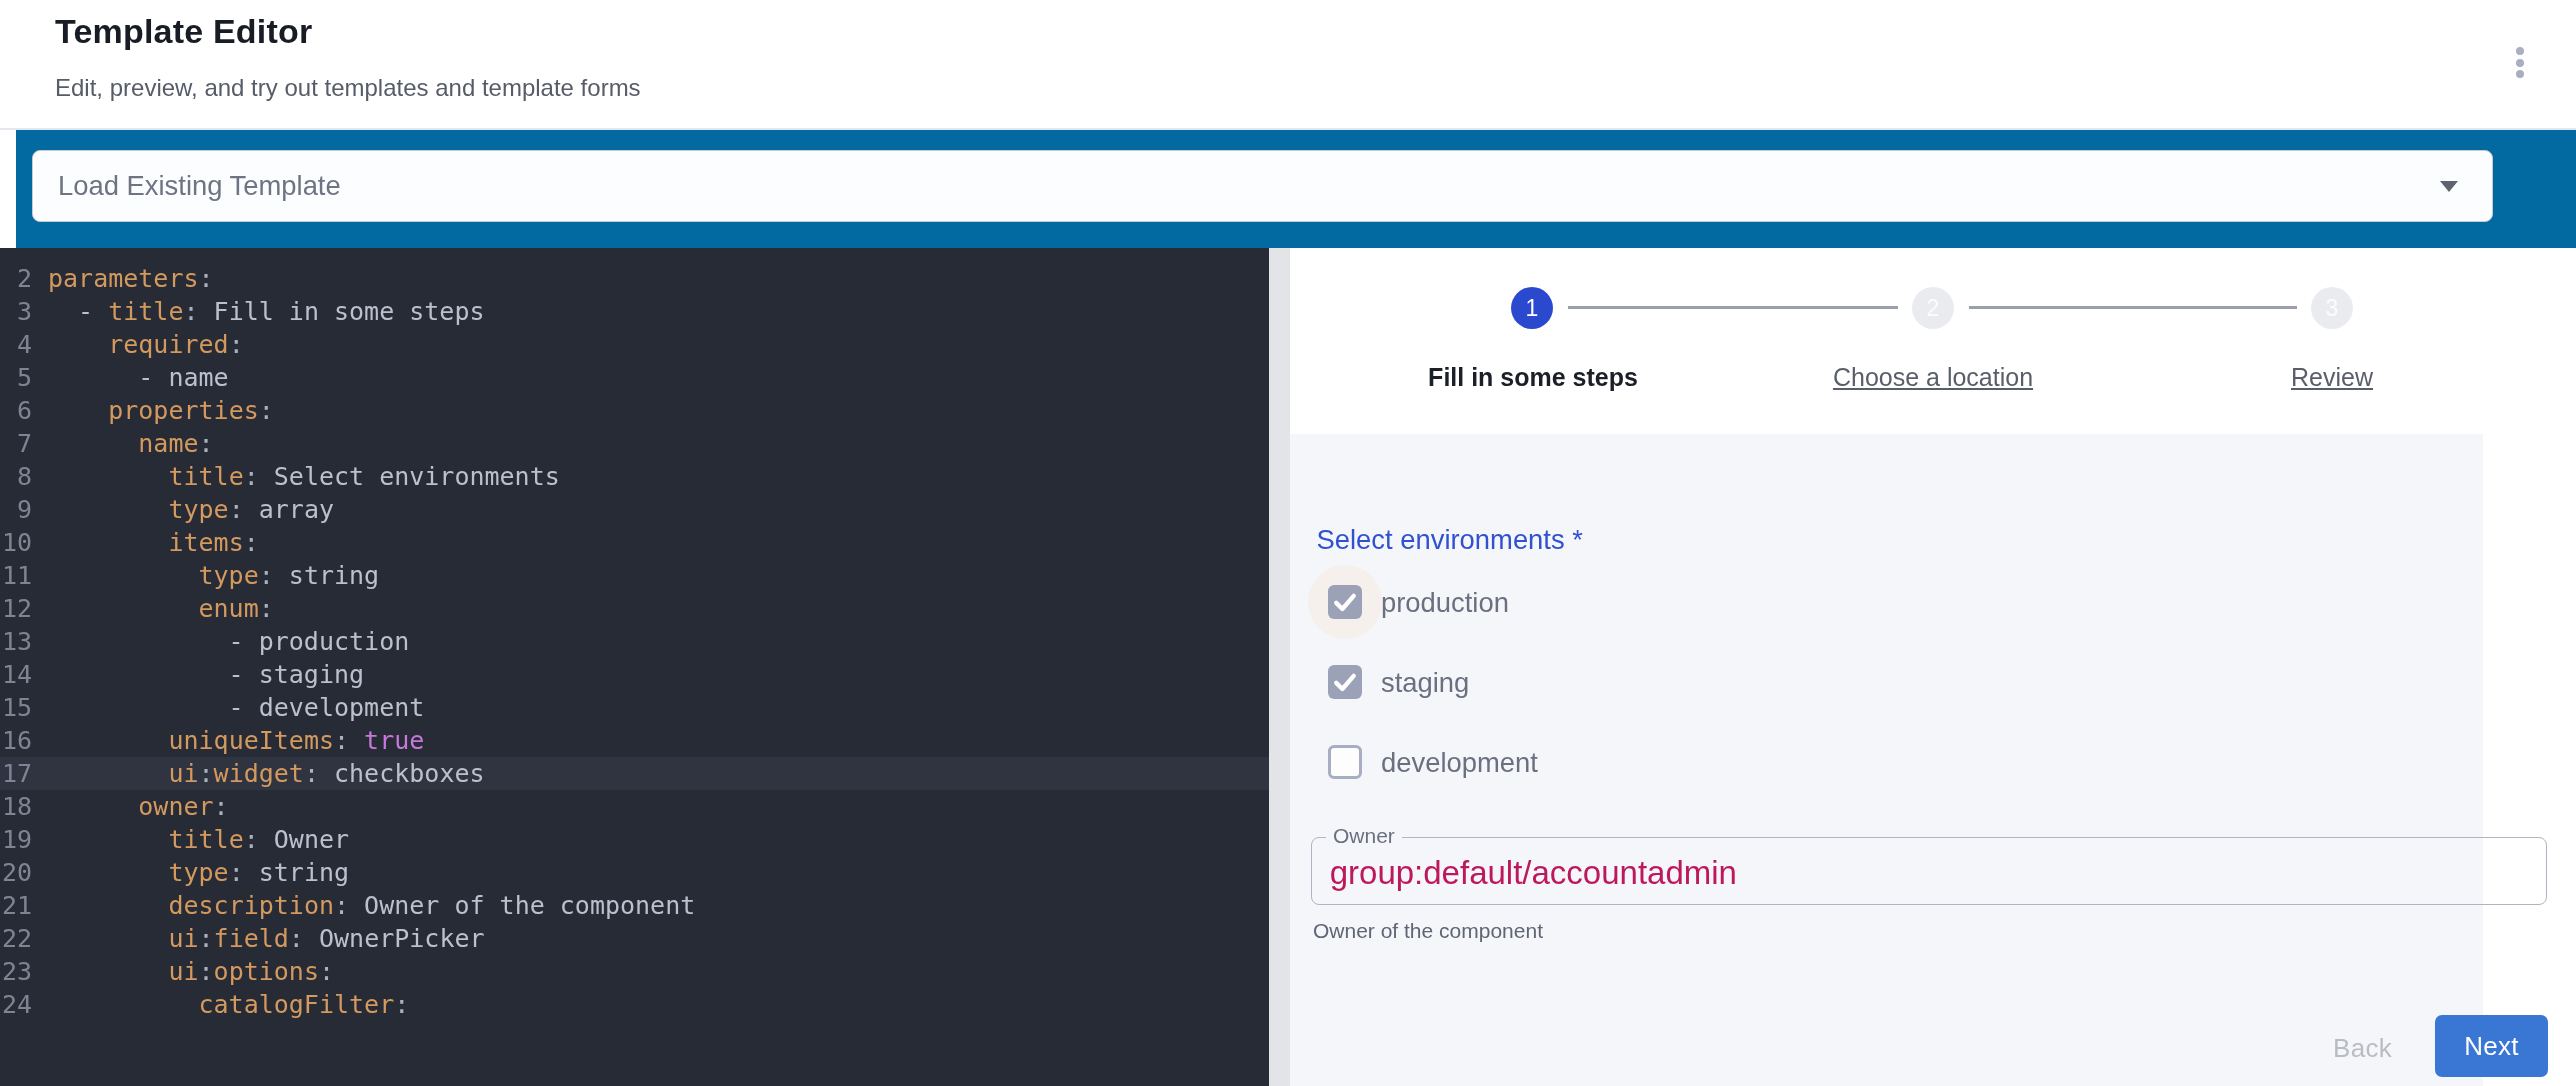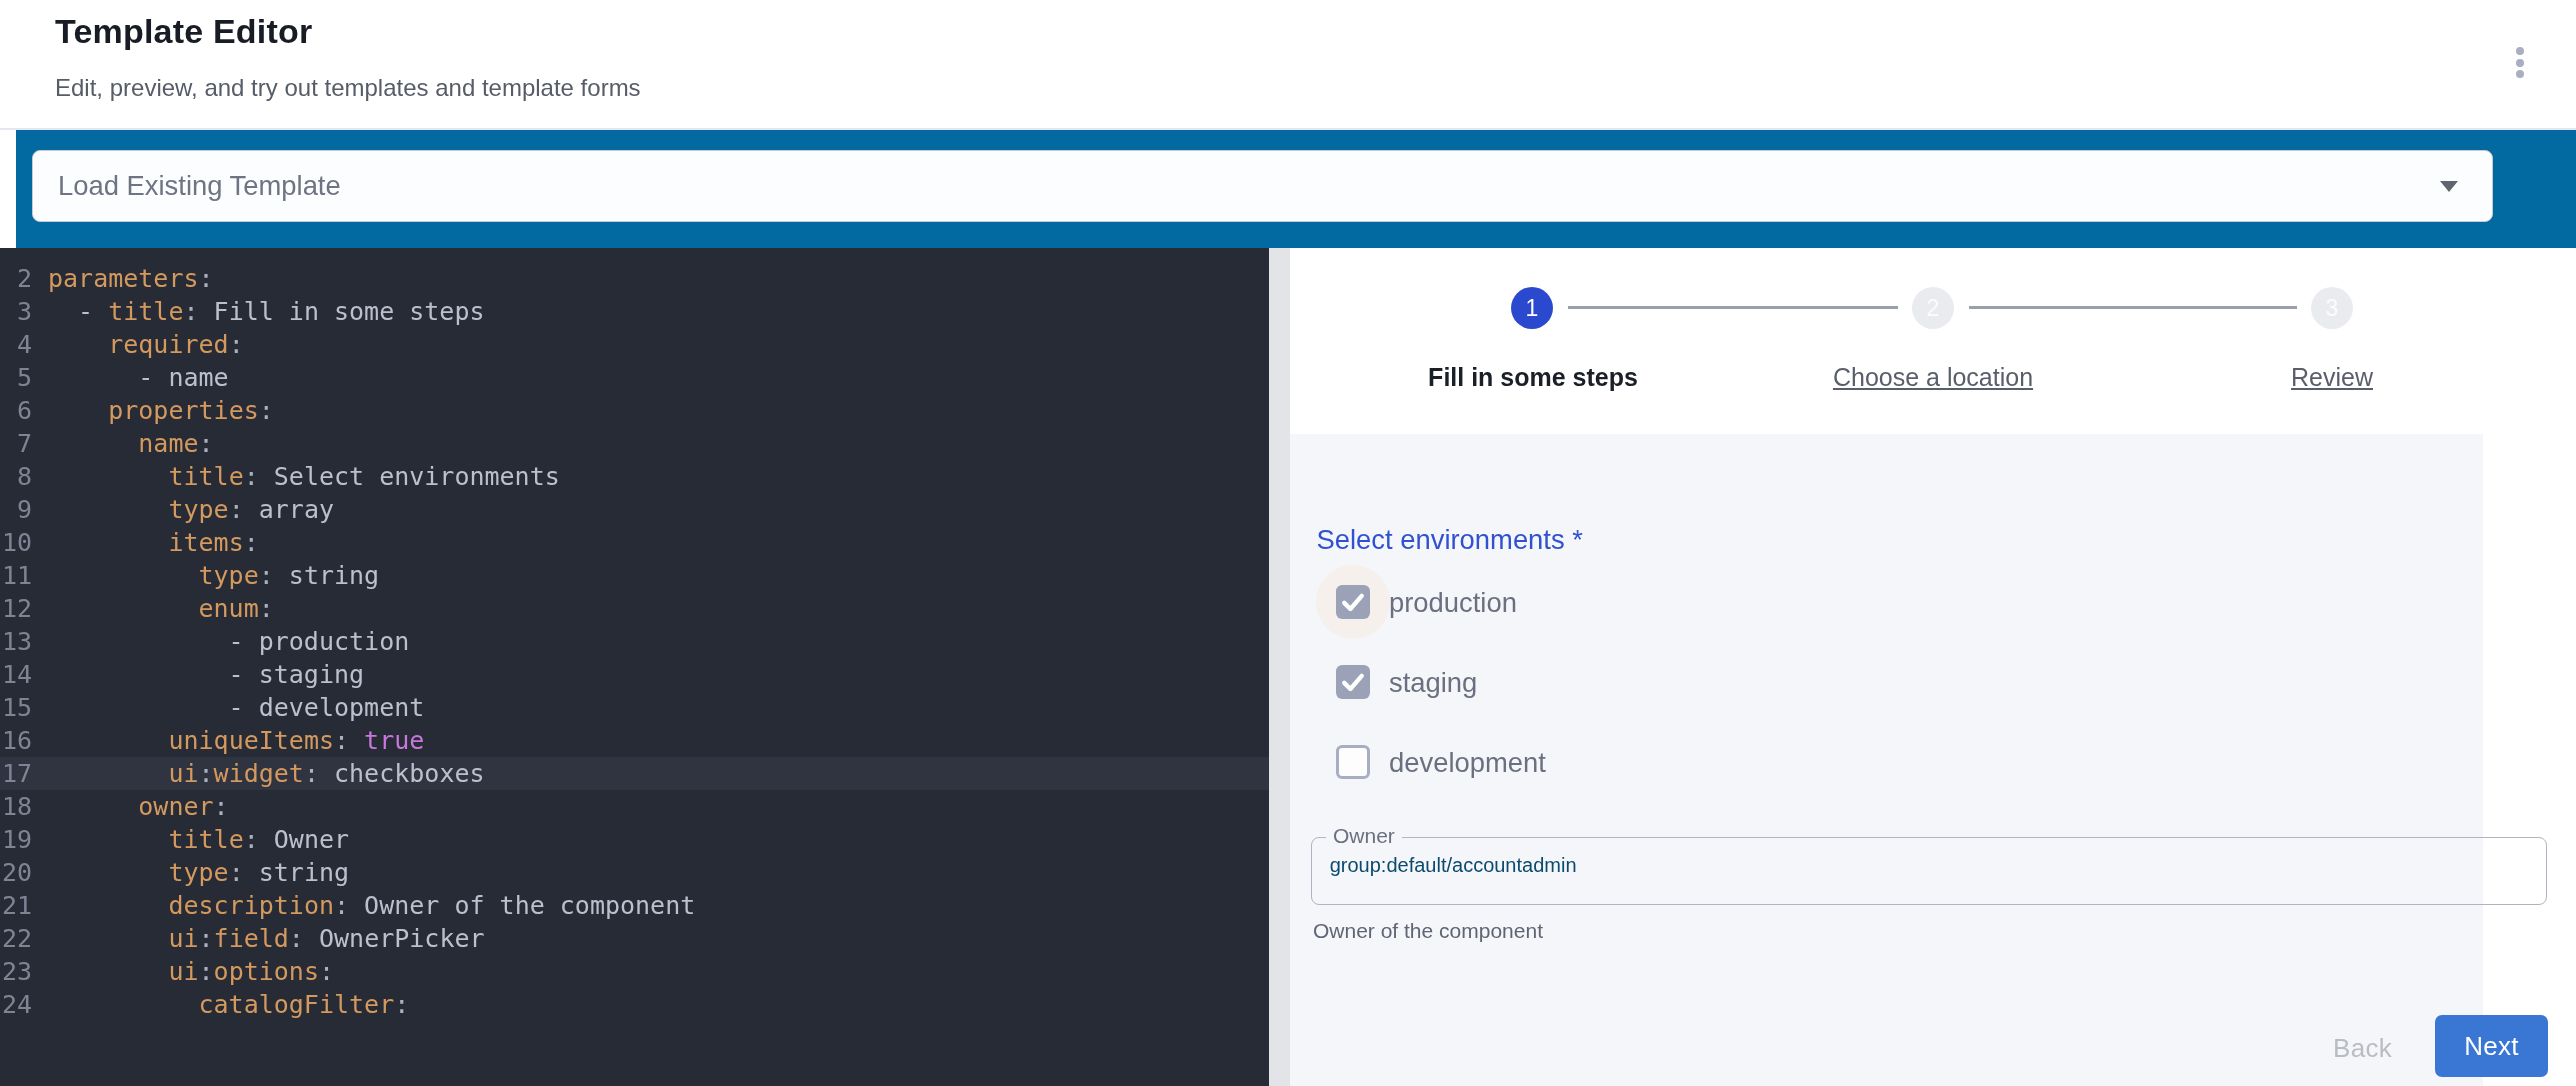--- a/index.html
+++ b/index.html
@@ -50,34 +50,34 @@
   .step-circle.active{background:#2b49cf;}
   .step-circle.inactive{background:#e9ebef;color:#fbfcfd;}
   .step-label{position:absolute;top:115px;width:372px;text-align:center;font-size:25px;}
   .step-label.active{color:#1b1f27;font-weight:600;}
   .step-label.inactive{color:#585e6a;font-weight:400;text-decoration:underline;}
   .connector{position:absolute;top:58px;height:2.7px;background:#9aa0ab;}
 
   
   .form-card{position:absolute;left:0;top:186px;width:1193px;height:653px;background:#f5f6f9;}
   .env-label{position:absolute;left:26.5px;top:90px;font-size:27.4px;color:#3052d0;}
-  .cb-row{position:absolute;left:16px;width:619px;height:80px;cursor:pointer;padding-left:25px;}
+  .cb-row{position:absolute;left:8px;width:619px;height:80px;cursor:pointer;padding-left:25px;}
   .cb-ripple{position:absolute;left:9.7px;top:-20.3px;width:74px;height:74px;border-radius:50%;background:#f6f0ed;}
   .cb-box{position:absolute;left:30px;top:0px;width:34px;height:34px;border-radius:6.2px;box-sizing:border-box;}
   .cb-box.checked{background:#9ba2b7;}
   .cb-box.unchecked{background:#fdfdfe;border:3.5px solid #a7aec1;}
   .cb-box svg{position:absolute;left:2.7px;top:2.7px;}
   .cb-label{position:absolute;left:83px;top:1.8px;font-size:27.4px;color:#6a7080;}
 
   
   .owner-field{position:absolute;left:21px;top:403px;width:1236px;height:68px;
                border:1.8px solid #b0b4c0;border-radius:8px;box-sizing:border-box;cursor:text;}
   .owner-notch{position:absolute;left:14px;top:-14px;background:#f5f6f9;padding:0 7px;
                font-size:21px;color:#6a7080;}
-  .owner-value{position:absolute;left:17.7px;top:16px;font-size:20px;color:#0c4a6e;}
+  .owner-value{position:absolute;left:17.7px;top:16px;font-size:33px;color:#be185d;}
   .owner-helper{position:absolute;left:23px;top:485px;font-size:21px;color:#5f6575;}
 
   
   .btn-back{position:absolute;left:1017px;top:586px;width:111px;height:57px;
             display:flex;align-items:center;justify-content:center;
             font-size:26px;font-weight:500;color:#b9bcc1;cursor:default;letter-spacing:0.3px;}
   .btn-next{position:absolute;left:1145px;top:581px;width:113px;height:62px;background:#3a76d4;
             border-radius:7px;display:flex;align-items:center;justify-content:center;
             font-size:26px;font-weight:500;color:#ffffff;cursor:pointer;letter-spacing:0.3px;}
 </style>

